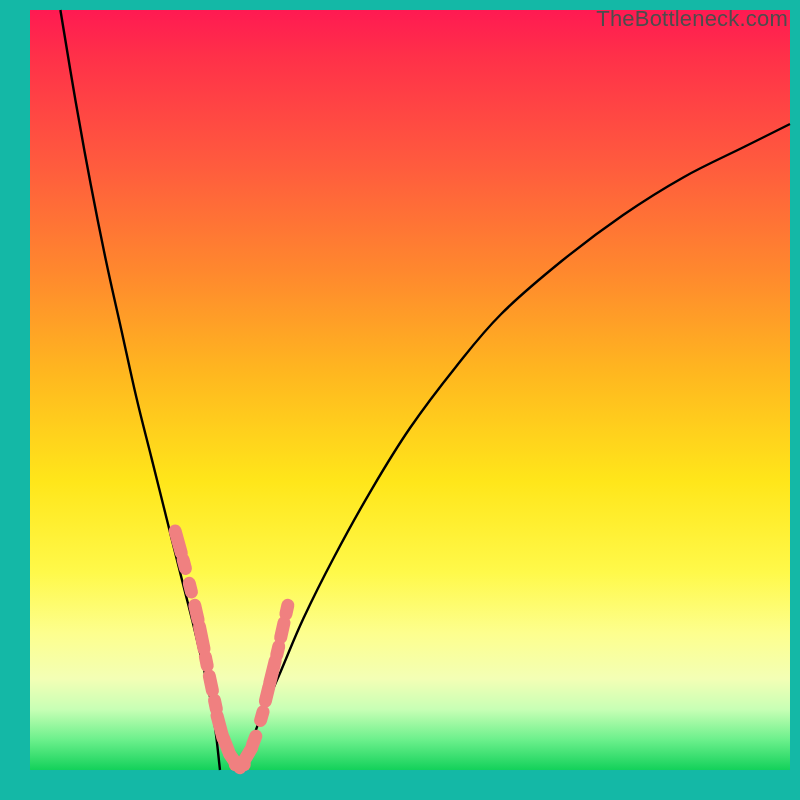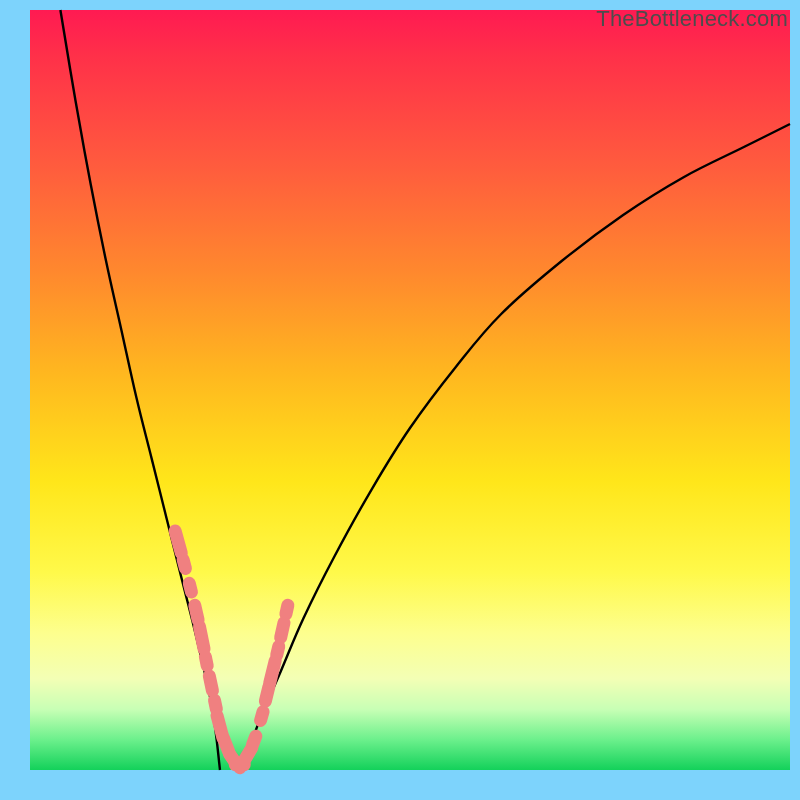--- a/index.html
+++ b/index.html
@@ -6,21 +6,21 @@
     margin: 0;
     padding: 0;
     width: 800px;
     height: 800px;
     overflow: hidden;
     font-family: Arial, Helvetica, sans-serif;
   }
   .frame {
     width: 800px;
     height: 800px;
-    background: #7dd3fc;
+    background: #14b8a6;
     position: relative;
   }
   .plot-area {
     position: absolute;
     left: 30px;
     top: 10px;
     width: 760px;
     height: 760px;
     
     background: linear-gradient(to bottom,

